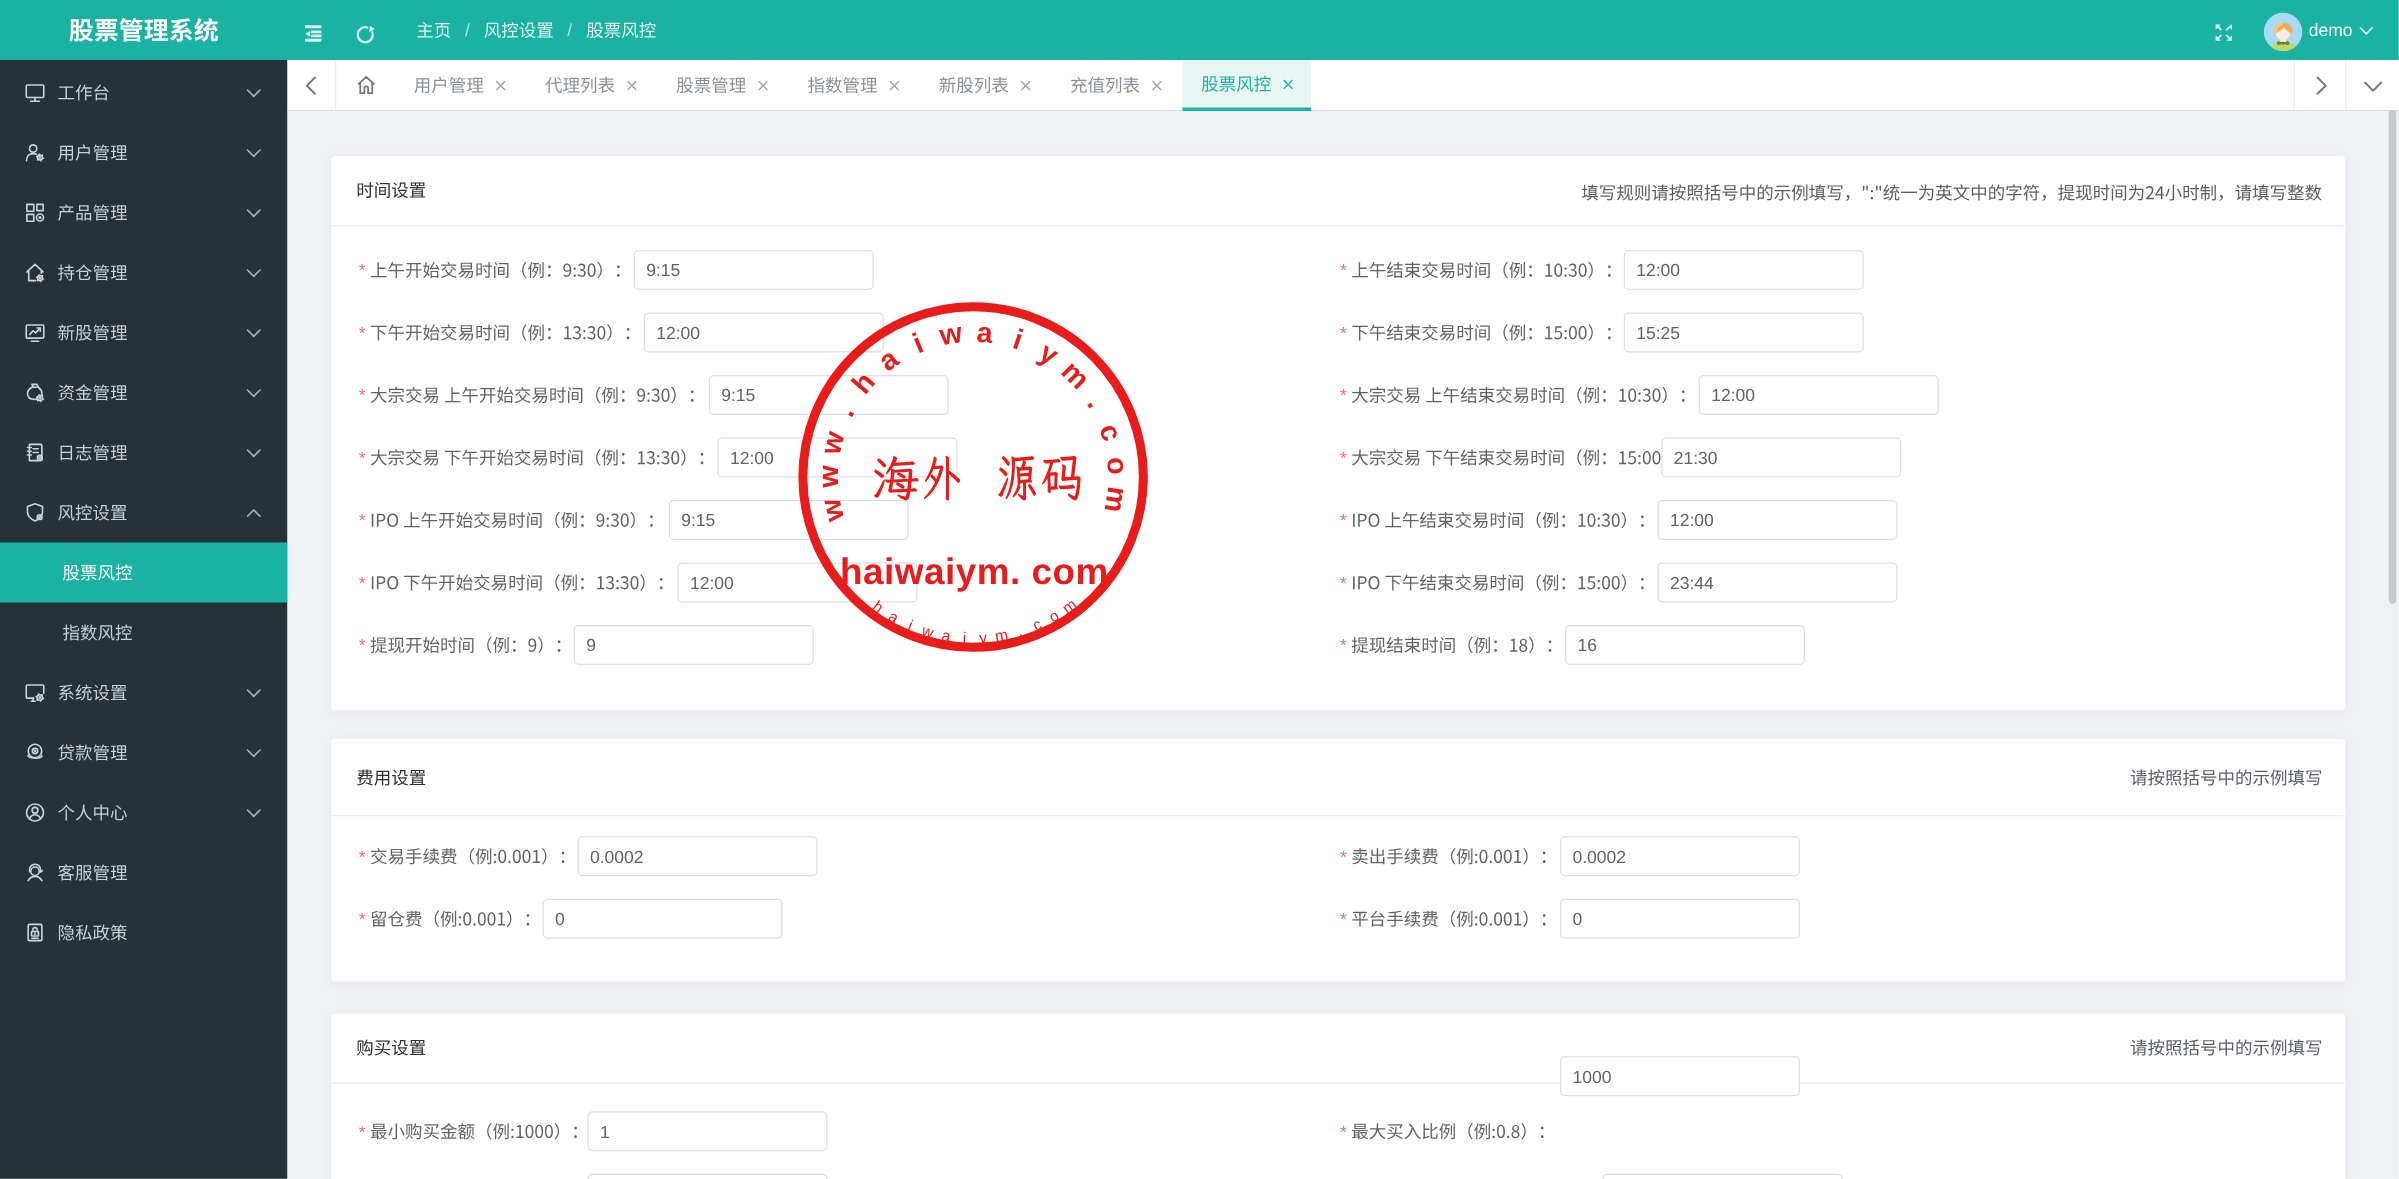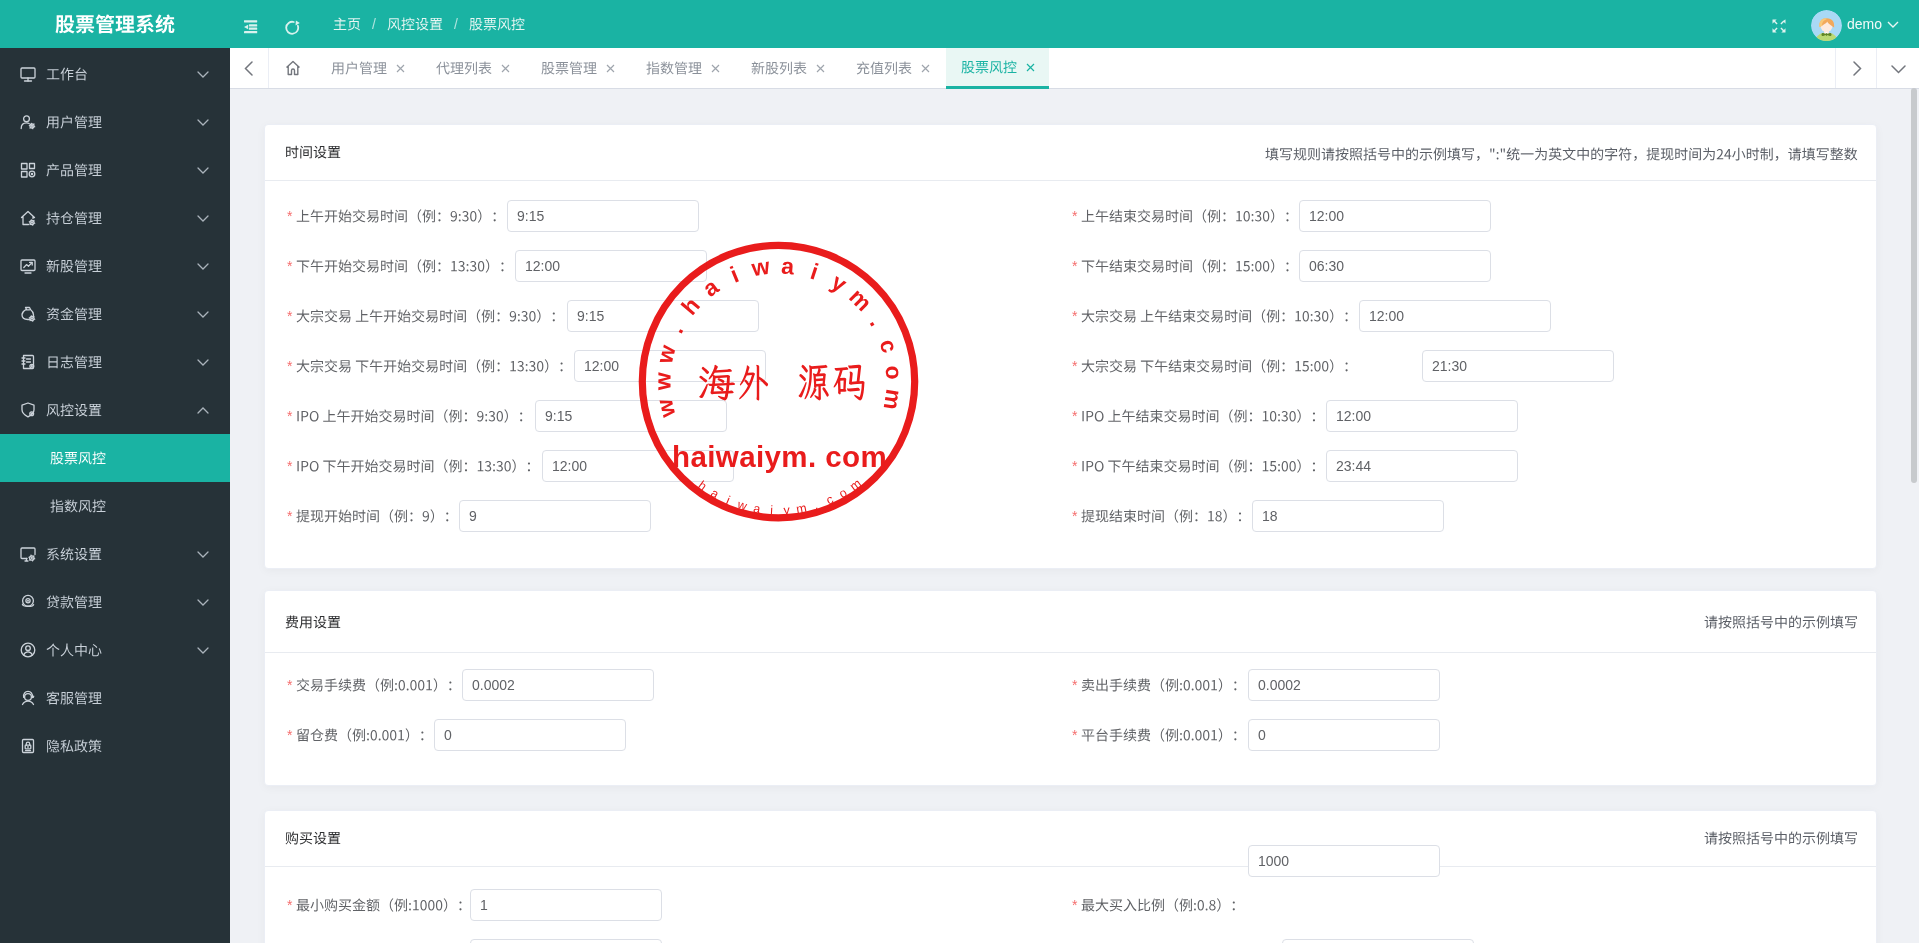--- a/index.html
+++ b/index.html
@@ -926,21 +926,21 @@
         <use href="#nff1a" x="10000"></use>
         <use href="#n31" x="11000"></use>
         <use href="#n35" x="11555"></use>
         <use href="#n3a" x="12110"></use>
         <use href="#n30" x="12388"></use>
         <use href="#n30" x="12943"></use>
         <use href="#nff09" x="13498"></use>
         <use href="#nff1a" x="14498"></use>
       </svg>
     </div>
-    <div class="inp" style="left:1069px;top:161px">06:30</div>
+    <div class="inp" style="left:1069px;top:161px">15:25</div>
     <div class="lab" style="left:842px;top:211px">
       <span class="star">*</span>
       <svg class="t" width="276.1" height="14" viewBox="0 -880 19722 1000">
         <use href="#n5927" x="0"></use>
         <use href="#n5b97" x="1000"></use>
         <use href="#n4ea4" x="2000"></use>
         <use href="#n6613" x="3000"></use>
         <use href="#n4e0a" x="4224"></use>
         <use href="#n5348" x="5224"></use>
         <use href="#n7ed3" x="6224"></use>
@@ -982,21 +982,21 @@
         <use href="#nff1a" x="14224"></use>
         <use href="#n31" x="15224"></use>
         <use href="#n35" x="15779"></use>
         <use href="#n3a" x="16334"></use>
         <use href="#n30" x="16612"></use>
         <use href="#n30" x="17167"></use>
         <use href="#nff09" x="17722"></use>
         <use href="#nff1a" x="18722"></use>
       </svg>
     </div>
-    <div class="inp" style="left:1192px;top:261px">21:30</div>
+    <div class="inp" style="left:1099px;top:261px">21:30</div>
     <div class="lab" style="left:842px;top:311px">
       <span class="star">*</span>
       <svg class="t" width="243.5" height="14" viewBox="0 -880 17390 1000">
         <use href="#n49" x="0"></use>
         <use href="#n50" x="293"></use>
         <use href="#n4f" x="926"></use>
         <use href="#n4e0a" x="1892"></use>
         <use href="#n5348" x="2892"></use>
         <use href="#n7ed3" x="3892"></use>
         <use href="#n675f" x="4892"></use>
@@ -1055,21 +1055,21 @@
         <use href="#n95f4" x="5000"></use>
         <use href="#nff08" x="6000"></use>
         <use href="#n4f8b" x="7000"></use>
         <use href="#nff1a" x="8000"></use>
         <use href="#n31" x="9000"></use>
         <use href="#n38" x="9555"></use>
         <use href="#nff09" x="10110"></use>
         <use href="#nff1a" x="11110"></use>
       </svg>
     </div>
-    <div class="inp" style="left:1022px;top:411px">18</div>
+    <div class="inp" style="left:1022px;top:411px">16</div>
     <div class="lab" style="left:57px;top:580px">
       <span class="star">*</span>
       <svg class="t" width="164.9" height="14" viewBox="0 -880 11776 1000">
         <use href="#n4ea4" x="0"></use>
         <use href="#n6613" x="1000"></use>
         <use href="#n624b" x="2000"></use>
         <use href="#n7eed" x="3000"></use>
         <use href="#n8d39" x="4000"></use>
         <use href="#nff08" x="5000"></use>
         <use href="#n4f8b" x="6000"></use>

